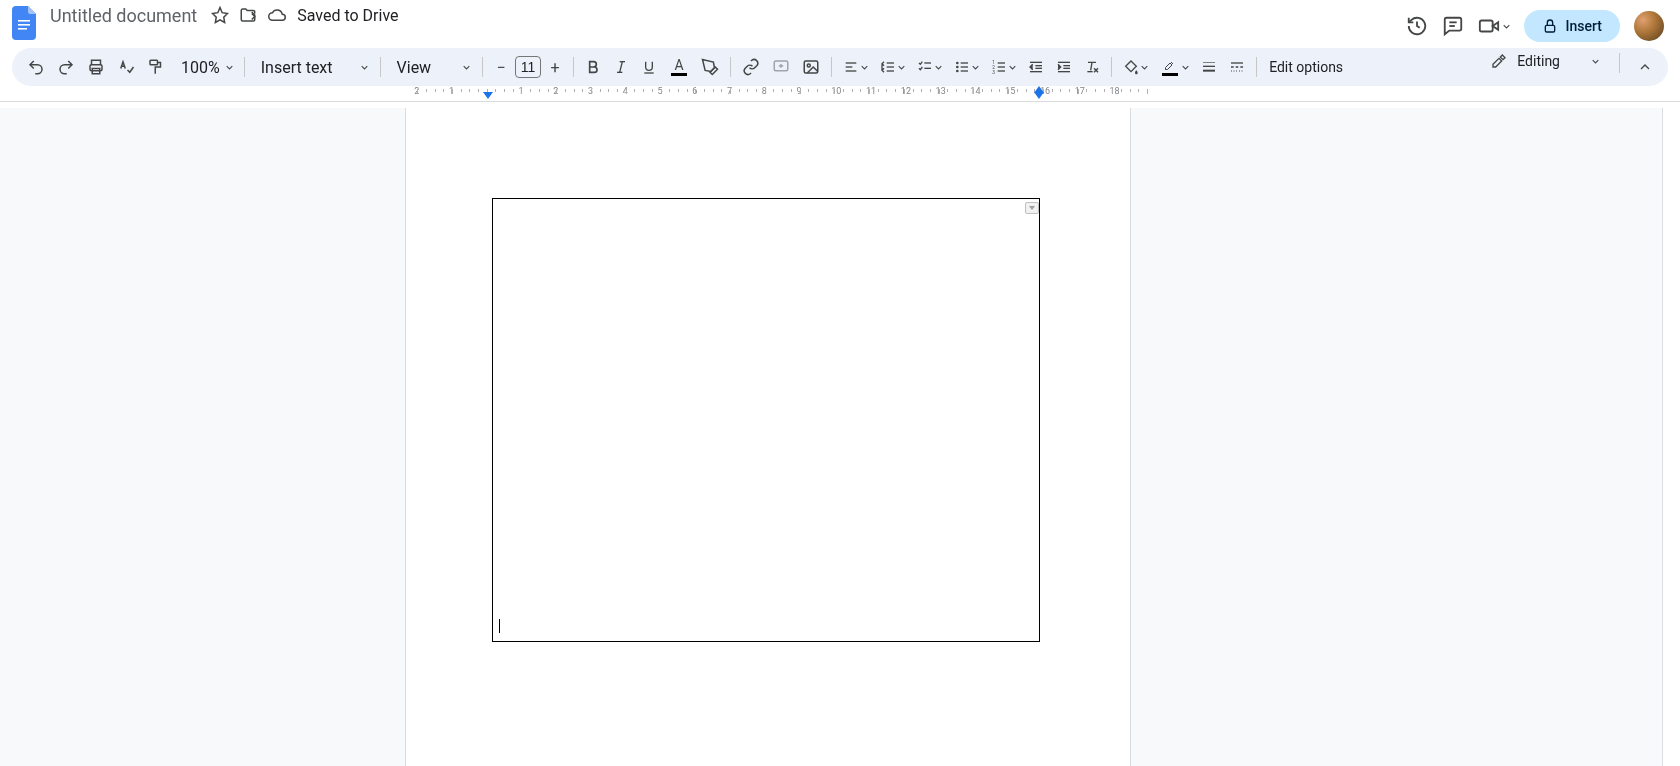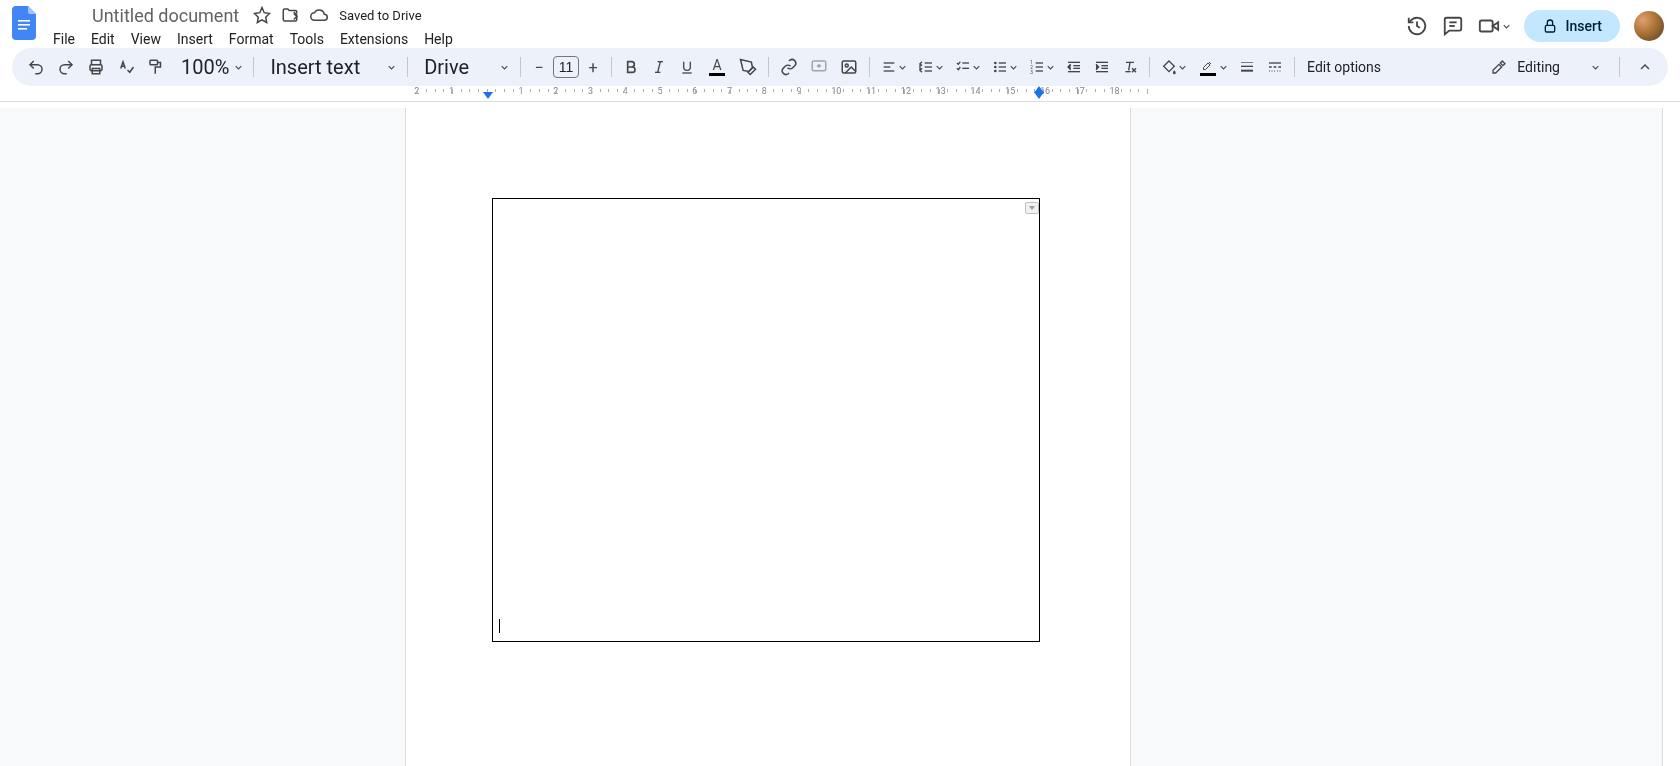--- a/index.html
+++ b/index.html
@@ -30,26 +30,26 @@
     align-items:flex-start;
     padding:4px 12px 0 12px;
     height:48px;
     gap:8px;
   }
   .docs-logo{
     width:26px;height:34px;display:flex;align-items:center;justify-content:center;
     margin-top:2px;
   }
   .title-area{display:flex;flex-direction:column;flex:1;}
-  .title-row{display:flex;align-items:center;gap:10px;height:22px;margin-left:42px;}
+  .title-row{display:flex;align-items:center;gap:10px;height:22px;}
   .doc-title{
     font-size:18px;color:var(--text-light);padding:0 4px;
   }
   .small-ico{color:#444746;display:flex;align-items:center;}
-  .saved-text{font-size:13px;color:var(--text-dark);}
+  .saved-text{font-size:16px;color:var(--text-dark);}
   .menu-row{display:flex;align-items:center;gap:2px;height:24px;padding-top:2px;}
   .menu-item{
     padding:3px 7px;font-size:14px;color:var(--text-dark);border-radius:4px;cursor:pointer;
   }
   .right-actions{display:flex;align-items:center;gap:14px;margin-top:6px;padding-right:4px;}
   .icon-btn{color:#444746;cursor:pointer;display:flex;align-items:center;}
   .meet-wrap{display:flex;align-items:center;gap:3px;}
   .share-btn{
     background:var(--light-blue);border-radius:999px;padding:8px 18px;
     display:flex;align-items:center;gap:8px;font-size:14px;color:#001d35;font-weight:500;cursor:pointer;
@@ -73,33 +73,33 @@
   .tbtn{
     height:28px;display:flex;align-items:center;justify-content:center;
     color:#444746;cursor:pointer;border-radius:4px;padding:0 5px;
   }
   .tbtn-with-dd{display:flex;align-items:center;gap:2px;}
   .dd-arrow{width:7px;height:7px;}
   .dd-arrow svg{width:100%;height:100%;}
   .sep{
     width:1px;height:20px;background:#c7c7c7;margin:0 4px;
   }
-  .zoom-text,.style-text,.font-text{font-size:20px;color:var(--text-dark);padding:0 4px;}
+  .zoom-text,.style-text,.font-text{font-size:16px;color:var(--text-dark);padding:0 4px;}
   .style-select{display:flex;align-items:center;gap:24px;padding:0 6px;cursor:pointer;}
   .font-select{display:flex;align-items:center;gap:28px;padding:0 6px;cursor:pointer;}
   .fs-minus,.fs-plus{font-size:16px;color:#444746;width:24px;display:flex;justify-content:center;cursor:pointer;}
   .fs-input{
     width:26px;height:22px;border:1px solid #747775;border-radius:4px;background:transparent;
     text-align:center;font-size:14px;color:var(--text-dark);
   }
   .text-color-wrap{display:flex;flex-direction:column;align-items:center;gap:0;width:20px;cursor:pointer;}
   .text-color-letter{font-size:14px;line-height:12px;color:#444746;}
   .text-color-bar{width:16px;height:3px;background:#000;margin-top:2px;}
   .hl-bar{width:16px;height:3px;background:#000;margin-top:2px;}
-  .toolbar-right{margin-left:auto;display:flex;align-items:center;gap:8px;}
+  .toolbar-right{margin-left:auto;display:flex;align-items:flex-start;gap:8px;}
   .table-opts{font-size:14px;color:var(--text-dark);padding:0 6px;cursor:pointer;}
   .editing-btn{
     margin-left:50px;display:flex;align-items:center;gap:10px;
     color:var(--text-dark);padding:0 8px;cursor:pointer;font-size:14px;
   }
 
   .ruler-wrap{position:relative;width:100%;height:16px;border-bottom:1px solid var(--border);overflow:hidden;}
   .ruler{
     position:absolute;left:405px;top:0;width:730px;height:16px;font-size:9px;color:#80868b;
     user-select:none;
@@ -174,30 +174,20 @@
             <path d="M17 10l4 4-4 4" fill="none"></path>
           </svg>
       </div>
       <div class="small-ico">
         <svg width="20" height="18" viewBox="0 0 24 24" fill="none" stroke="#444746" stroke-width="2">
             <path d="M6 19a5 5 0 0 1 0-10 7 7 0 0 1 13 2 4 4 0 0 1 0 8H6z"></path>
           </svg>
       </div>
       <div class="saved-text">Saved to Drive</div>
     </div>
-    <div class="menu-row">
-      <div class="menu-item">File</div>
-      <div class="menu-item">Edit</div>
-      <div class="menu-item">View</div>
-      <div class="menu-item">Insert</div>
-      <div class="menu-item">Format</div>
-      <div class="menu-item">Tools</div>
-      <div class="menu-item">Extensions</div>
-      <div class="menu-item">Help</div>
-    </div>
   </div>
   <div class="right-actions">
     <div class="icon-btn">
       <svg width="22" height="22" viewBox="0 0 24 24" fill="none" stroke="#444746" stroke-width="2">
           <path d="M3 12a9 9 0 1 0 3-6.7L3 8"></path>
           <path d="M3 3v5h5"></path>
           <path d="M12 7v5l3 2"></path>
         </svg>
     </div>
     <div class="icon-btn">
@@ -282,21 +272,21 @@
       <span class="dd-arrow">
           <svg viewBox="0 0 10 10">
             <path d="M1 3l4 4 4-4" fill="none" stroke="#444746" stroke-width="1.5"></path>
           </svg>
         </span>
     </div>
 
     <div class="sep"></div>
 
     <div class="font-select">
-      <span class="font-text">Drive</span>
+      <span class="font-text">View</span>
       <span class="dd-arrow">
           <svg viewBox="0 0 10 10">
             <path d="M1 3l4 4 4-4" fill="none" stroke="#444746" stroke-width="1.5"></path>
           </svg>
         </span>
     </div>
 
     <div class="sep"></div>
 
     <div class="fs-minus">−</div>

